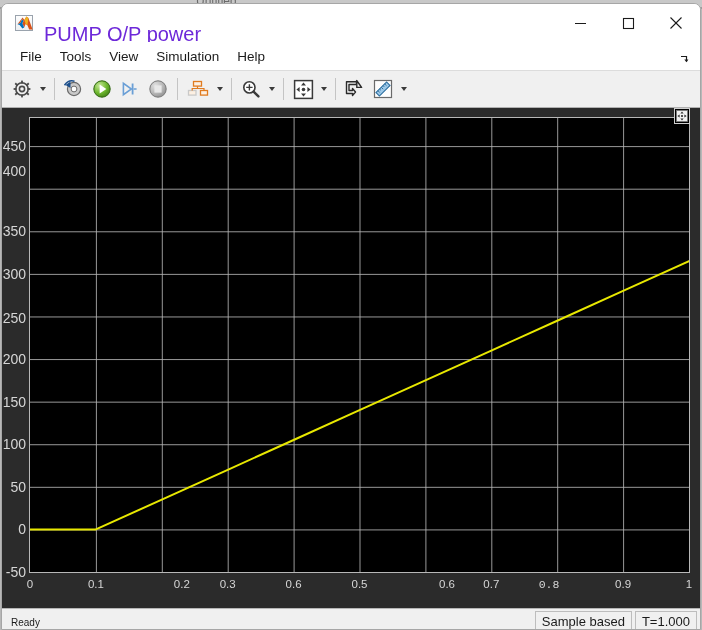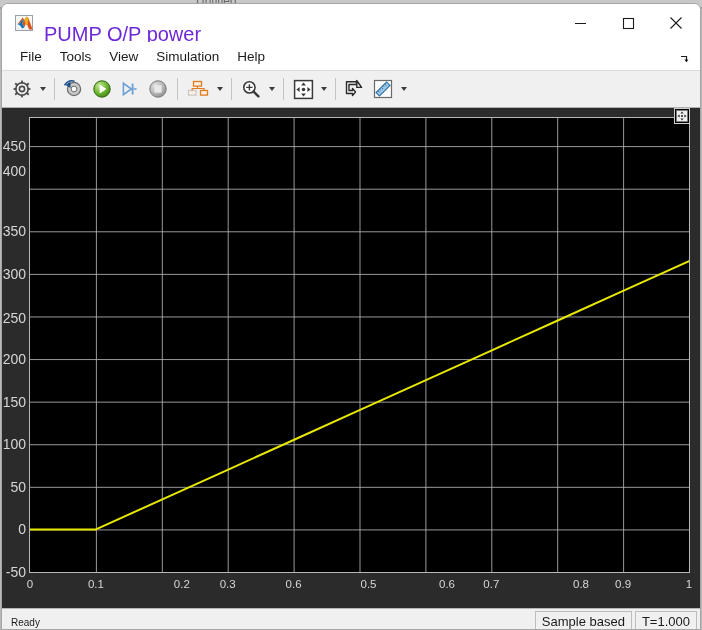--- a/index.html
+++ b/index.html
@@ -487,24 +487,24 @@
         </g>
       </svg>
     </div>
 
     <div class="xlabels">
         <div class="xlab" style="left: 1px;">0</div>
         <div class="xlab" style="left: 66.9px;">0.1</div>
         <div class="xlab" style="left: 132.8px; margin-left: 20px;">0.2</div>
         <div class="xlab" style="left: 198.7px;">0.3</div>
         <div class="xlab" style="left: 264.6px;">0.6</div>
-        <div class="xlab" style="left: 330.5px; margin-left: 9px;">0.5</div>
+        <div class="xlab" style="left: 330.5px;">0.5</div>
         <div class="xlab" style="left: 418px;">0.6</div>
         <div class="xlab" style="left: 462.3px;">0.7</div>
-        <div class="xlab" style="left: 552px;">0.8</div>
+        <div class="xlab" style="left: 520px; font-family: Liberation Mono, monospace;">0.8</div>
         <div class="xlab" style="left: 594.1px;">0.9</div>
         <div class="xlab" style="left: 660px;">1</div>
       </div>
   </div>
 
   <div class="statusbar">
     <div class="status-ready">Ready</div>
     <div class="status-right">
       <div class="status-panel">Sample based</div>
       <div class="status-panel">T=1.000</div>

